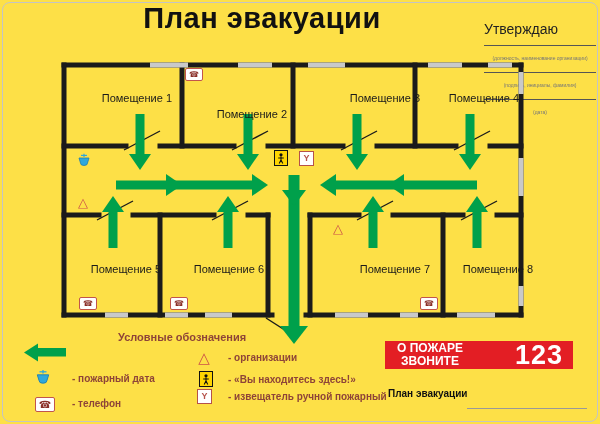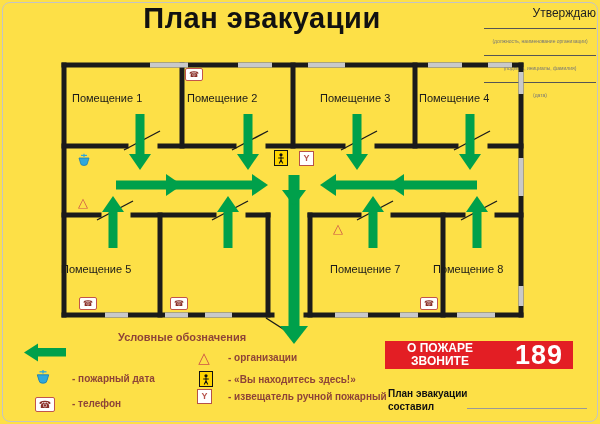--- a/index.html
+++ b/index.html
@@ -4,29 +4,29 @@
 <style>
   html,body{margin:0;padding:0;background:#fff;}
   .poster{position:relative;width:600px;height:424px;background:#fde047;
     font-family:"Liberation Sans",sans-serif;overflow:hidden;}
   .frame{position:absolute;inset:2px;border:1px solid #c4c4c4;border-radius:8px;pointer-events:none;}
 
   
   .title{position:absolute;left:112px;top:2px;width:300px;text-align:center;
     font-size:29px;font-weight:bold;color:#111;letter-spacing:.5px;}
   .approval{position:absolute;left:484px;top:6px;width:112px;}
-  .approval-heading{text-align:right;font-size:12px;color:#222;}
+  .approval-heading{text-align:left;font-size:14px;color:#222;margin-top:15px;}
   .approval-row{margin-top:8px;border-top:1px solid #555;text-align:center;}
   .approval-cap{font-size:5px;color:#777;line-height:1.3;display:inline-block;}
 
   
   .plan-svg{position:absolute;left:0;top:0;width:600px;height:424px;}
 
   
-  .room-label{position:absolute;width:100px;text-align:left;font-size:11px;color:#1a1a1a;}
+  .room-label{position:absolute;width:100px;text-align:right;font-size:11px;color:#1a1a1a;}
 
   
   .ic-phone{position:absolute;width:16px;height:11px;background:#fff;border:1px solid #c2554b;
     border-radius:2px;display:flex;align-items:center;justify-content:center;}
   .ic-phone span{font-size:8px;line-height:1;color:#8a2f28;}
   .ic-phone.lg{width:18px;height:13px;} .ic-phone.lg span{font-size:10px;}
   .tri{position:absolute;font-size:13px;line-height:13px;color:#cc5248;width:16px;text-align:center;}
   .tri.lg{font-size:15px;line-height:15px;}
   .ic-here{position:absolute;width:12px;height:14px;background:#ffd500;border:1.5px solid #111;
     display:flex;align-items:center;justify-content:center;}
@@ -35,21 +35,21 @@
   .ic-alarm span{font-size:9px;font-weight:bold;color:#b5524a;line-height:1;}
   .ic-hydrant{position:absolute;}
 
   
   .legend-heading{position:absolute;left:118px;top:331px;width:150px;text-align:left;
     font-size:11px;font-weight:bold;color:#8e4438;}
   .legend-label{position:absolute;font-size:10px;font-weight:bold;color:#8e4438;white-space:nowrap;}
 
   
   .banner{position:absolute;left:385px;top:341px;width:188px;height:28px;background:#e31e24;
-    display:flex;align-items:center;justify-content:space-between;padding:0 10px 0 22px;box-sizing:border-box;}
+    display:flex;align-items:center;justify-content:space-between;padding:0 10px 0 12px;box-sizing:border-box;}
   .banner-lines{display:flex;flex-direction:column;align-items:center;color:#fff;
     font-size:12px;font-weight:bold;line-height:1.05;}
   .banner-num{color:#fff;font-size:27px;font-weight:bold;letter-spacing:1px;}
 
   
   .footer{position:absolute;left:388px;top:387px;font-size:10px;font-weight:bold;color:#111;line-height:1.3;}
   .sig-line{position:absolute;left:467px;top:408px;width:120px;border-top:1px solid #999;}
 </style>
 </head>
 <body>
@@ -151,24 +151,25 @@
       <polygon points="282,190 306,190 294,206"></polygon>
         <polygon points="280,326 308,326 294,344"></polygon>
       <g>
         <rect x="38" y="348" width="28" height="8.5"></rect>
           <polygon points="38,343.5 38,361.5 24,352.5"></polygon>
       </g>
     </g>
   </svg>
 
   <div class="room-label" style="left:72px;top:92px">Помещение 1</div>
-  <div class="room-label" style="left:187px;top:92px">Помещение 2</div>
+  <div class="room-label" style="left:187px;top:108px">Помещение 2</div>
   <div class="room-label" style="left:320px;top:92px">Помещение 3</div>
   <div class="room-label" style="left:419px;top:92px">Помещение 4</div>
   <div class="room-label" style="left:61px;top:263px">Помещение 5</div>
+  <div class="room-label" style="left:164px;top:263px">Помещение 6</div>
   <div class="room-label" style="left:330px;top:263px">Помещение 7</div>
   <div class="room-label" style="left:433px;top:263px">Помещение 8</div>
 
   <div class="ic-phone" style="left:185px;top:68px">
       <span>☎</span>
     </div>
   <div class="ic-phone" style="left:79px;top:297px">
       <span>☎</span>
     </div>
   <div class="ic-phone" style="left:170px;top:297px">
@@ -223,21 +224,20 @@
   <div class="legend-label" style="left:72px;top:398px">- телефон</div>
   <div class="legend-label" style="left:228px;top:352px">- организации</div>
   <div class="legend-label" style="left:228px;top:391px">- извещатель ручной пожарный</div>
   <div class="legend-label" style="left:228px;top:374px">- «Вы находитесь здесь!»</div>
 
   <div class="banner">
     <div class="banner-lines">
       <span>О ПОЖАРЕ</span>
       <span>ЗВОНИТЕ</span>
     </div>
-    <div class="banner-num">189</div>
+    <div class="banner-num">123</div>
   </div>
 
   <div class="footer">
     <div>План эвакуации</div>
-    <div>составил</div>
   </div>
   <div class="sig-line"></div>
 </div>
 
 </body></html>

